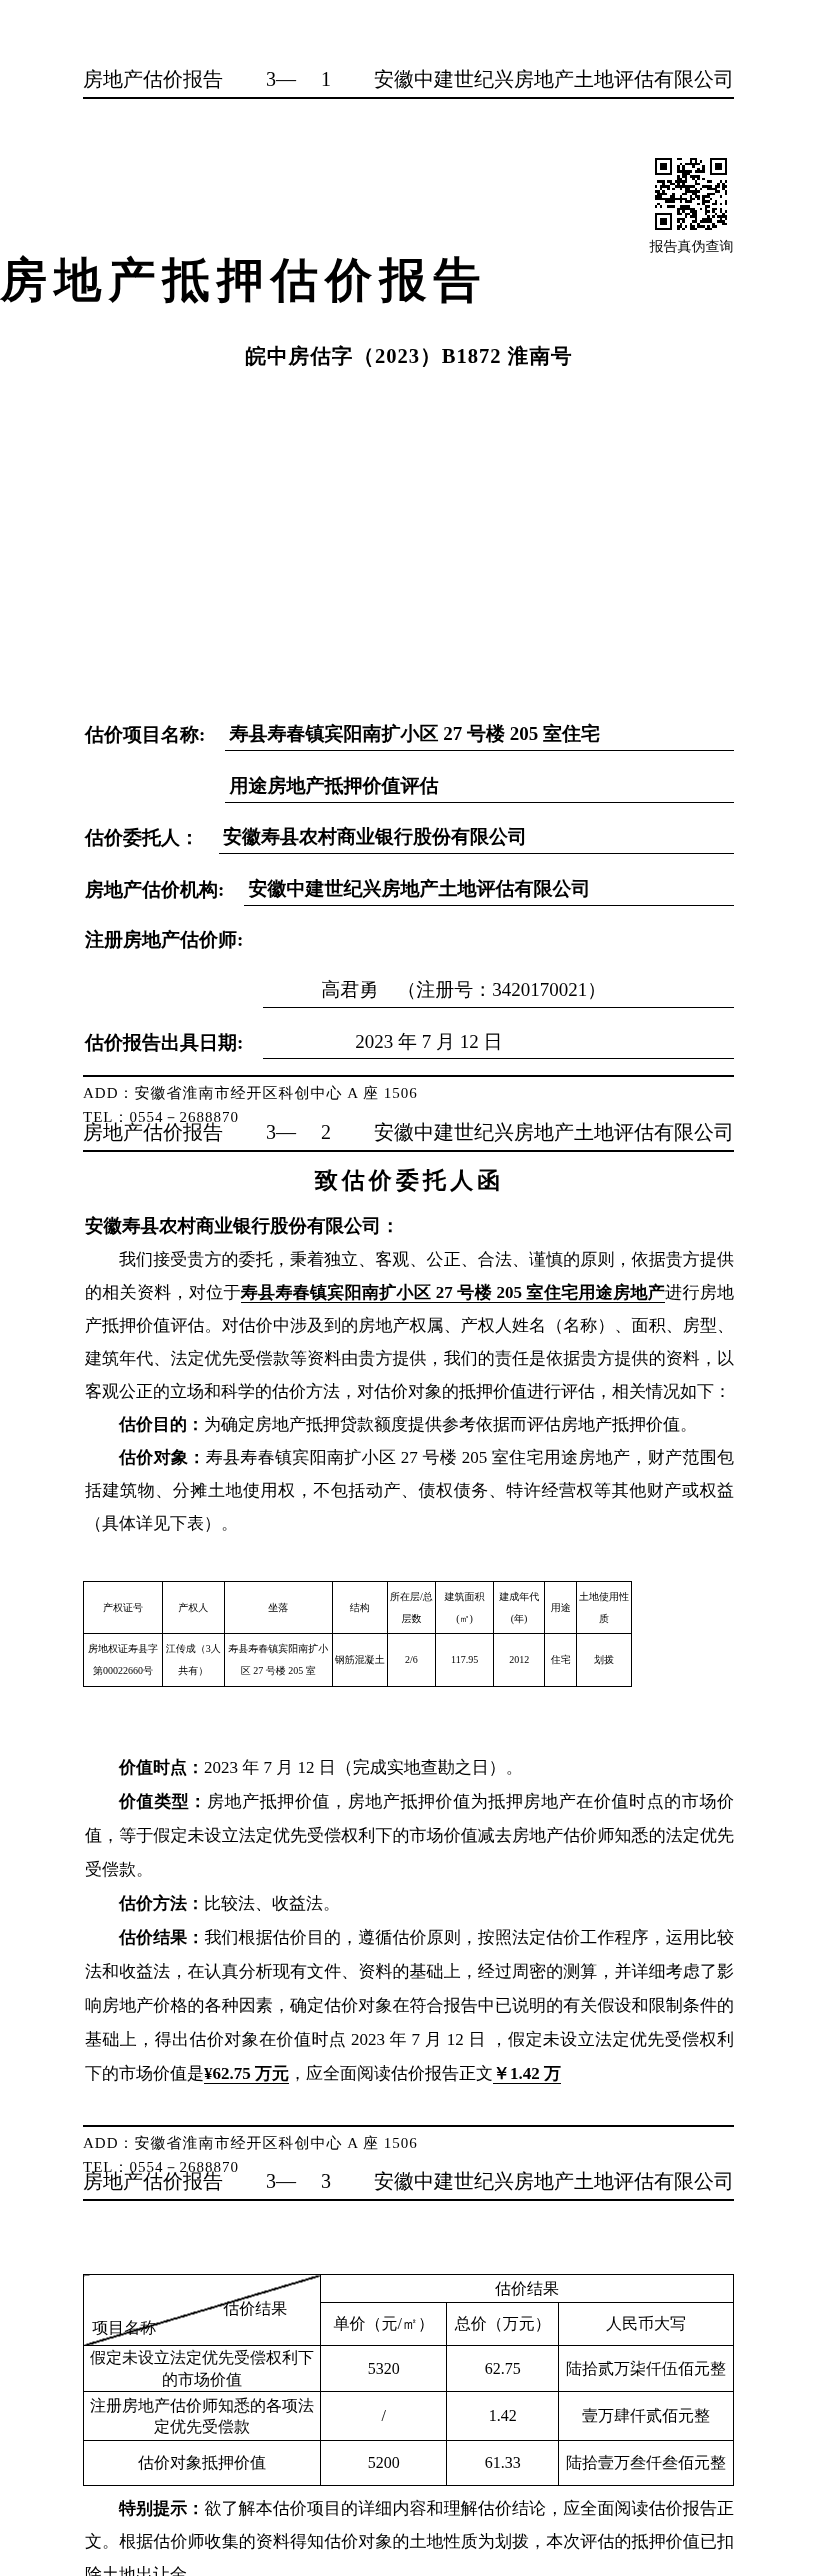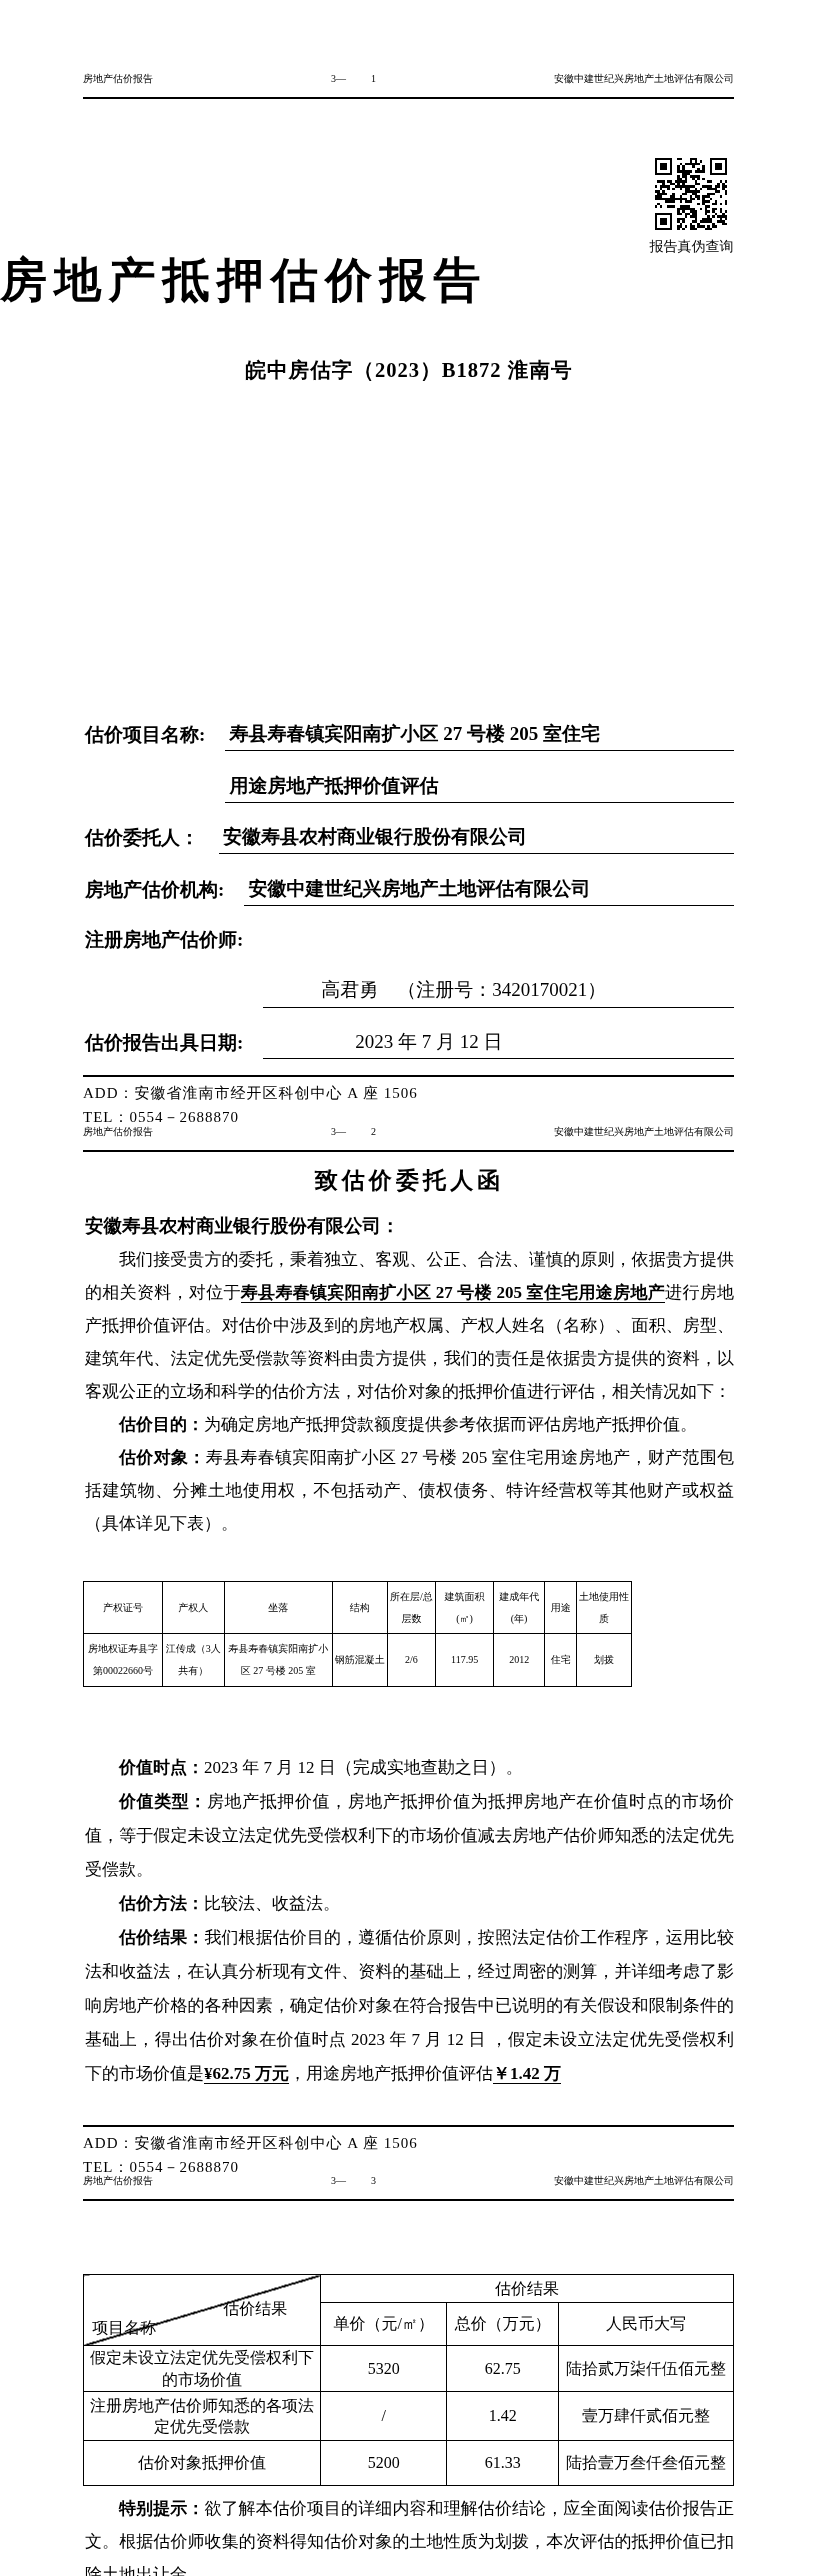--- a/index.html
+++ b/index.html
@@ -1,32 +1,32 @@
 <!DOCTYPE html>
 <html style="font-size:8.2px"><head>
 <meta charset="utf-8">
 <style>
   html,body { margin:0; padding:0; background:#ffffff; }
   .doc { position:relative; width:818px; height:3300px; background:#fff; color:#000;
          font-family:"Liberation Serif","DejaVu Serif",serif; overflow:hidden; }
 
   
   .hdr { position:absolute; left:83px; width:651px; display:flex; justify-content:space-between;
-         align-items:baseline; font-size:10px; line-height:20.6px; padding-bottom:7.2px;
+         align-items:baseline; font-size:20px; line-height:20.6px; padding-bottom:7.2px;
          border-bottom:2.6px solid #000; }
   .pgnum { margin-left:25px; }
   .ftr { position:absolute; left:83px; width:651px; border-top:2.6px solid #000; padding-top:4px;
          font-size:15px; line-height:24px; letter-spacing:1px; }
 
   
   .qr { position:absolute; left:655px; top:158px; width:72px; height:72px; }
   .qr-cap { position:absolute; left:642px; top:238px; width:99px; text-align:center; font-size:14px; }
   .title { position:absolute; top:253px; left:0; width:100%; margin:0; text-align:left;
            font-size:47px; font-weight:bold; letter-spacing:7.2px; line-height:1.15; }
-  .docno { position:absolute; top:356px; left:0; width:100%; text-align:center; font-size:20.6px;
+  .docno { position:absolute; top:342px; left:0; width:100%; text-align:center; font-size:20.6px;
            font-weight:bold; letter-spacing:1px; }
   .fields { position:absolute; top:720px; left:85px; width:649px; font-size:19px; }
   .frow { display:flex; align-items:flex-end; margin-bottom:20.6px; }
   .flab { font-weight:bold; white-space:nowrap; padding-bottom:3.1px; }
   .flab.sp { visibility:hidden; }
   .fval { flex:1; border-bottom:1.5px solid #000; padding:1px 3.1px 3.1px 4.1px; white-space:nowrap;margin-left:20px; }
   .fval.b { font-weight:bold; }
   .fval.pad { padding-left:58px; }
   .fval.pad2 { padding-left:92px; }
 
@@ -479,21 +479,21 @@
     <div class="para">
       <span class="b">价值时点：</span><span>2023 年 7 月 12 日（完成实地查勘之日）。</span>
     </div>
     <div class="para">
       <span class="b">价值类型：</span><span>房地产抵押价值，房地产抵押价值为抵押房地产在价值时点的市场价值，等于假定未设立法定优先受偿权利下的市场价值减去房地产估价师知悉的法定优先受偿款。</span>
     </div>
     <div class="para">
       <span class="b">估价方法：</span><span>比较法、收益法。</span>
     </div>
     <div class="para">
-      <span class="b">估价结果：</span><span>我们根据估价目的，遵循估价原则，按照法定估价工作程序，运用比较法和收益法，在认真分析现有文件、资料的基础上，经过周密的测算，并详细考虑了影响房地产价格的各种因素，确定估价对象在符合报告中已说明的有关假设和限制条件的基础上，得出估价对象在价值时点 2023 年 7 月 12 日 ，假定未设立法定优先受偿权利下的市场价值是</span><span class="bu">¥62.75 万元</span><span>，用途房地产抵押价值评估</span><span class="bu">￥1.42 万</span>
+      <span class="b">估价结果：</span><span>我们根据估价目的，遵循估价原则，按照法定估价工作程序，运用比较法和收益法，在认真分析现有文件、资料的基础上，经过周密的测算，并详细考虑了影响房地产价格的各种因素，确定估价对象在符合报告中已说明的有关假设和限制条件的基础上，得出估价对象在价值时点 2023 年 7 月 12 日 ，假定未设立法定优先受偿权利下的市场价值是</span><span class="bu">¥62.75 万元</span><span>，应全面阅读估价报告正文</span><span class="bu">￥1.42 万</span>
     </div>
   </div>
 
   <div class="ftr" style="top:2125px;">
     <div><span>ADD：</span><span>安徽省淮南市经开区科创中心 A 座 1506</span></div>
     <div><span>TEL：</span><span>0554－2688870</span></div>
   </div>
 
   <div class="hdr" style="top:2171px;">
     <span>房地产估价报告</span>

